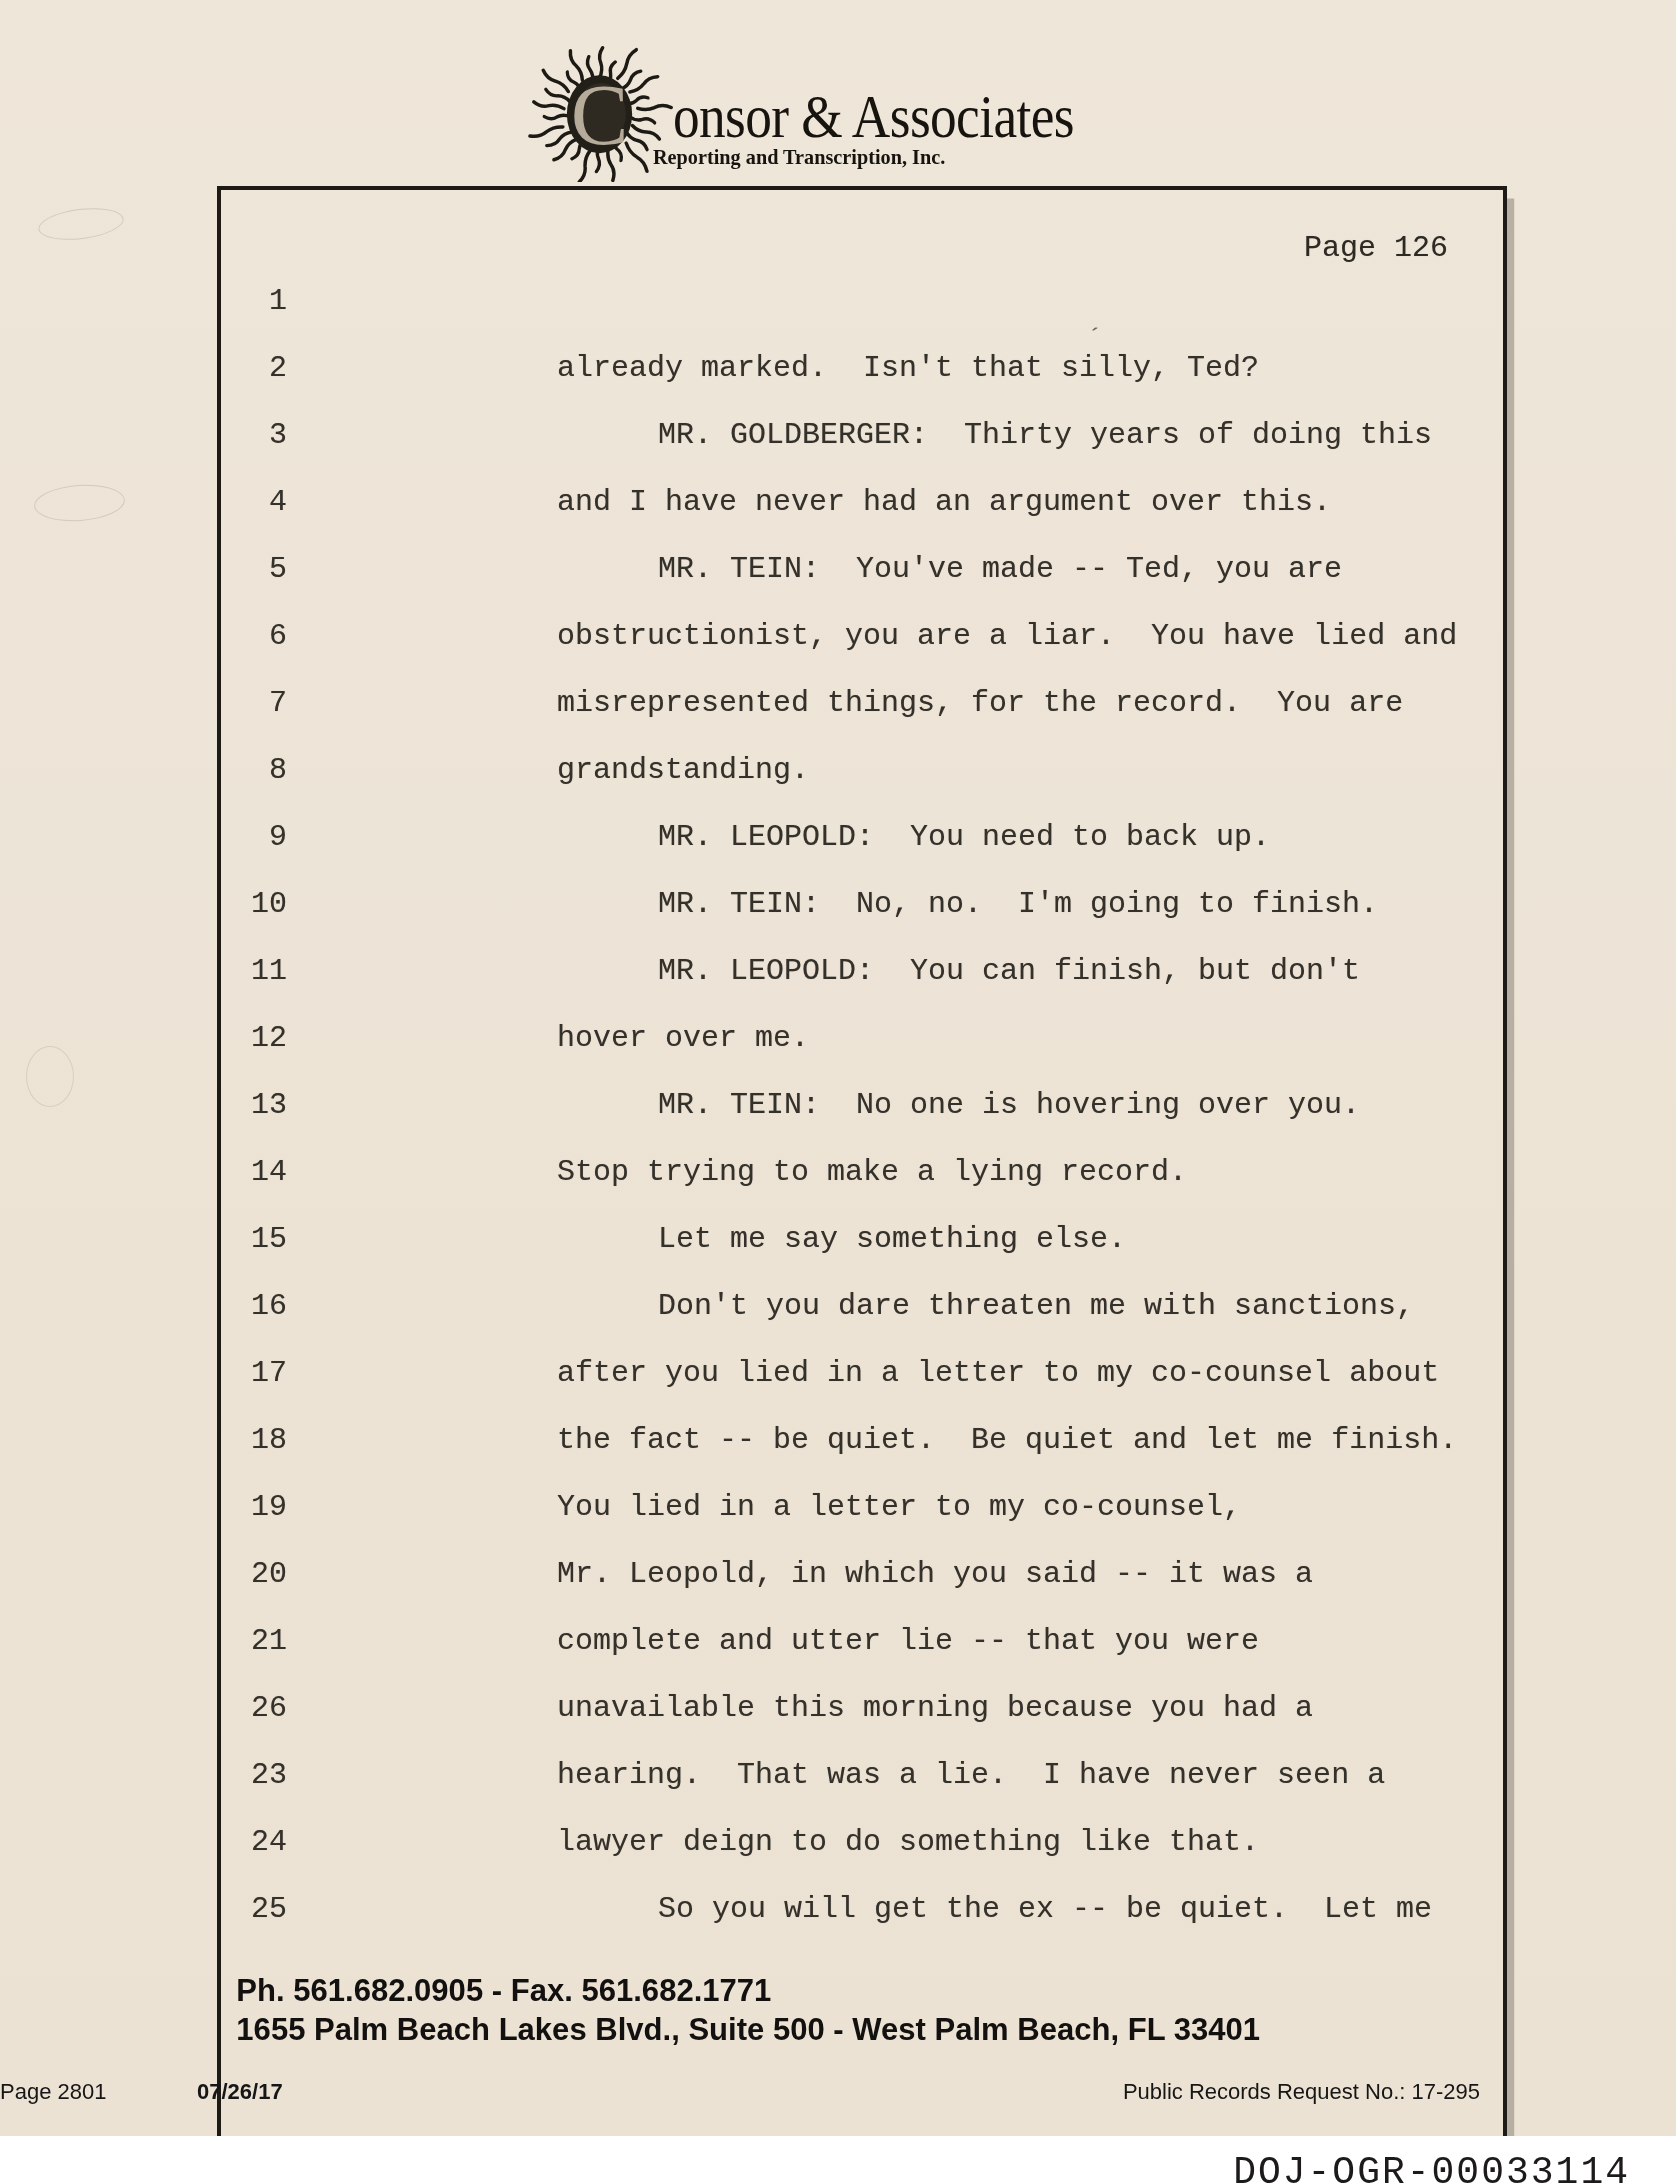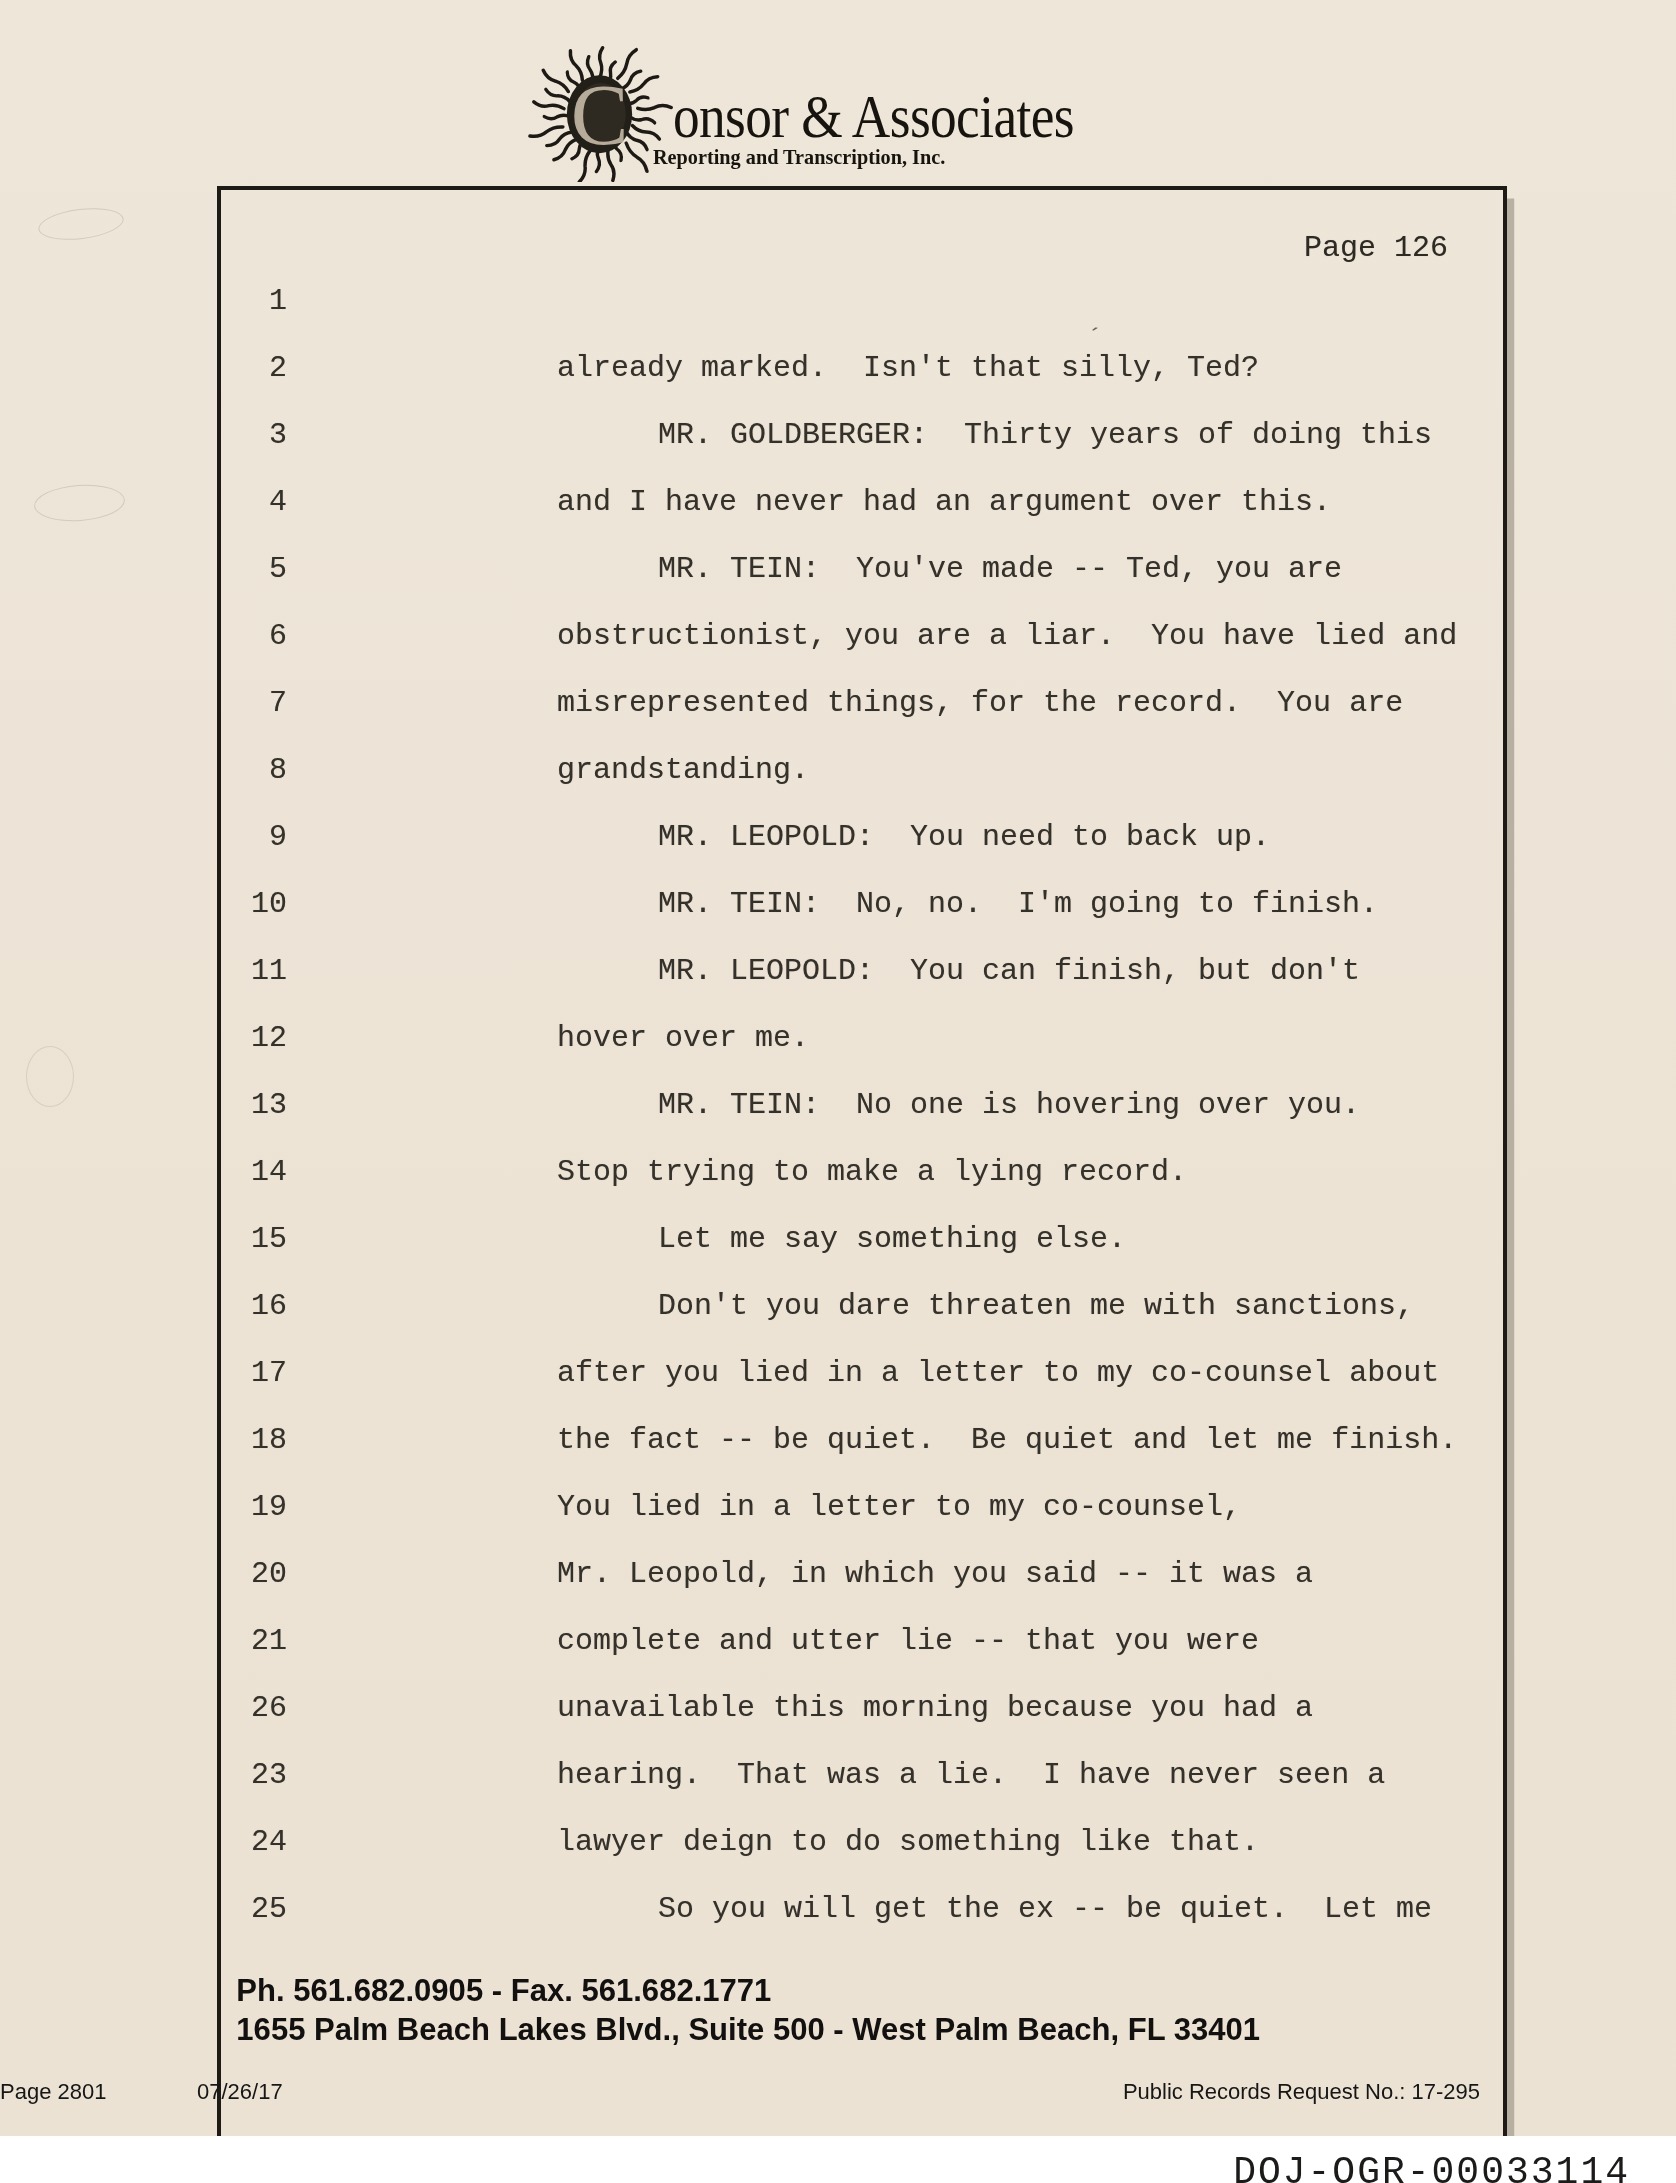--- a/index.html
+++ b/index.html
@@ -49,21 +49,21 @@
   
   .addr{
     position:absolute;left:217px;top:1972px;width:1290px;
     color:#121110;
   }
   .addr .phone{font-size:32px;font-weight:700;letter-spacing:0;line-height:1.18;
     transform:scaleX(0.97);transform-origin:center top;}
   .addr .street{font-size:32px;font-weight:700;line-height:1.2;
     transform:scaleX(0.97);transform-origin:center top;}
   .meta{position:absolute;left:0;top:2079px;width:1677px;height:30px;font-size:22px;color:#161616;}
-  .meta .m-date{position:absolute;left:197px;top:0;}
+  .meta .m-date{position:absolute;left:197px;top:0;font-weight:bold;}
   .meta .m-page{position:absolute;left:0;width:100%;text-align:left;top:0;}
   .meta .m-req{position:absolute;right:197px;top:0;}
   .white-strip{position:absolute;left:0;top:2136px;width:1677px;height:47px;background:#ffffff;}
   .bates{
     position:absolute;right:47px;top:6.6px;
     font-family:"Liberation Mono","DejaVu Sans Mono",monospace;
     font-size:38px;letter-spacing:2px;color:#1c1b19;margin-top:8px;
   }
   
   .smudge{position:absolute;border:1.3px solid rgba(95,82,64,0.18);border-radius:50%;}

